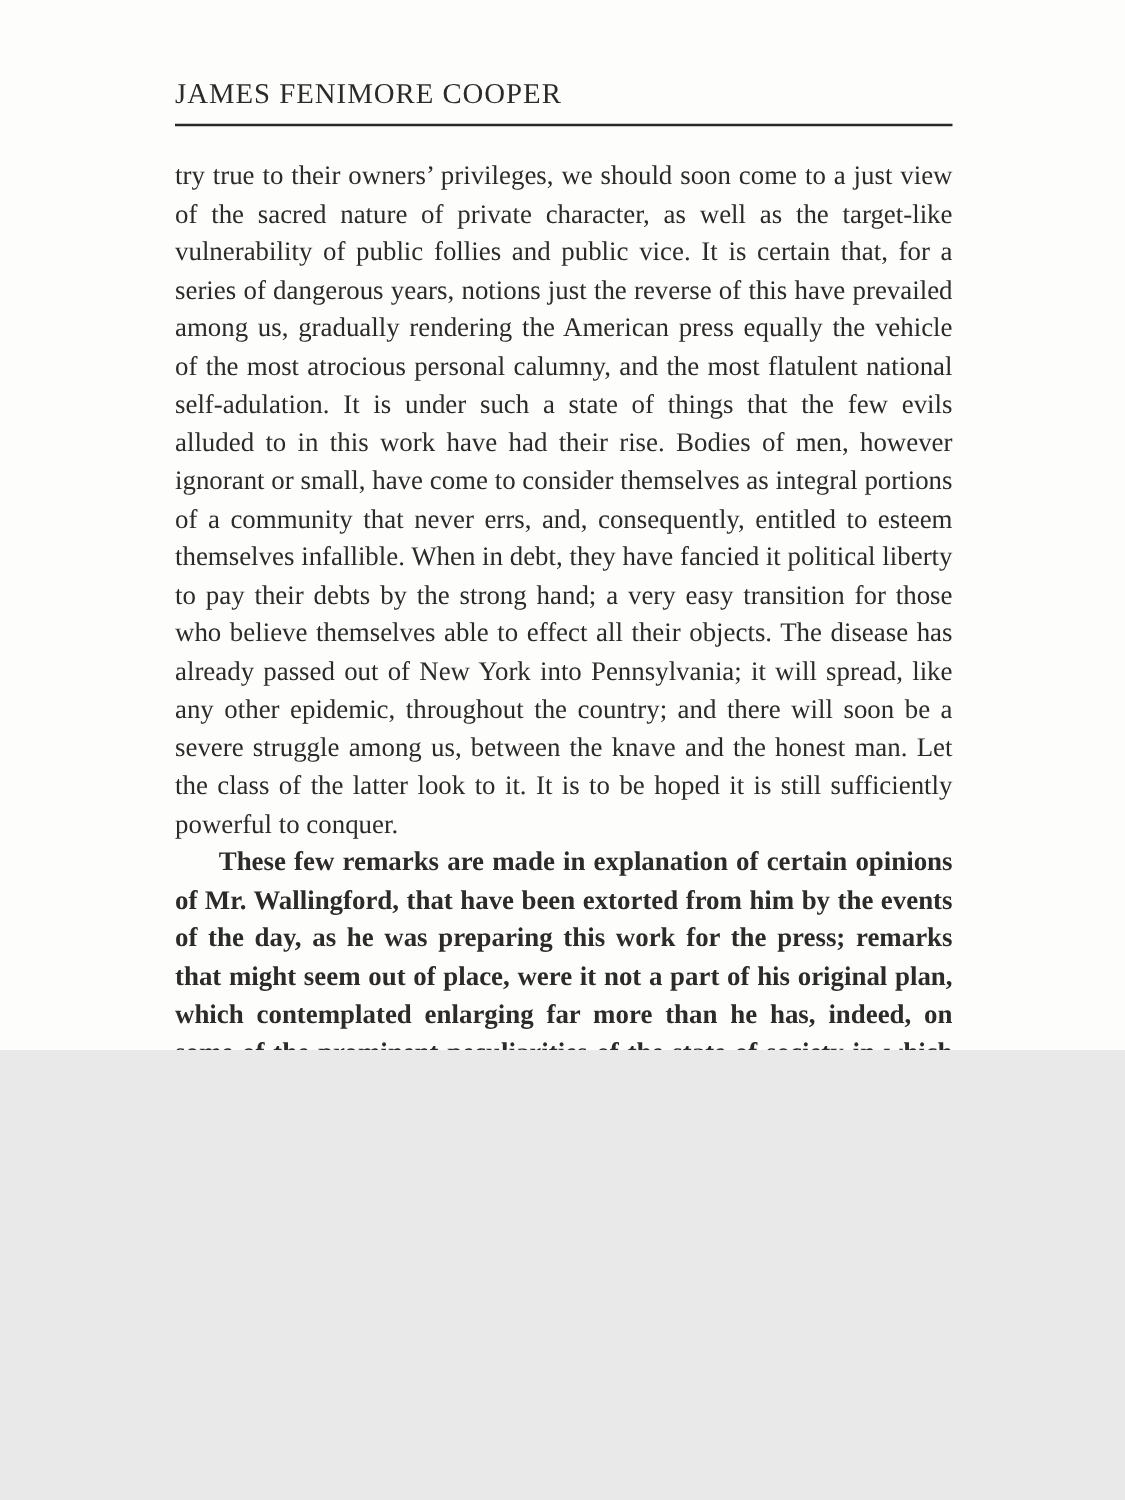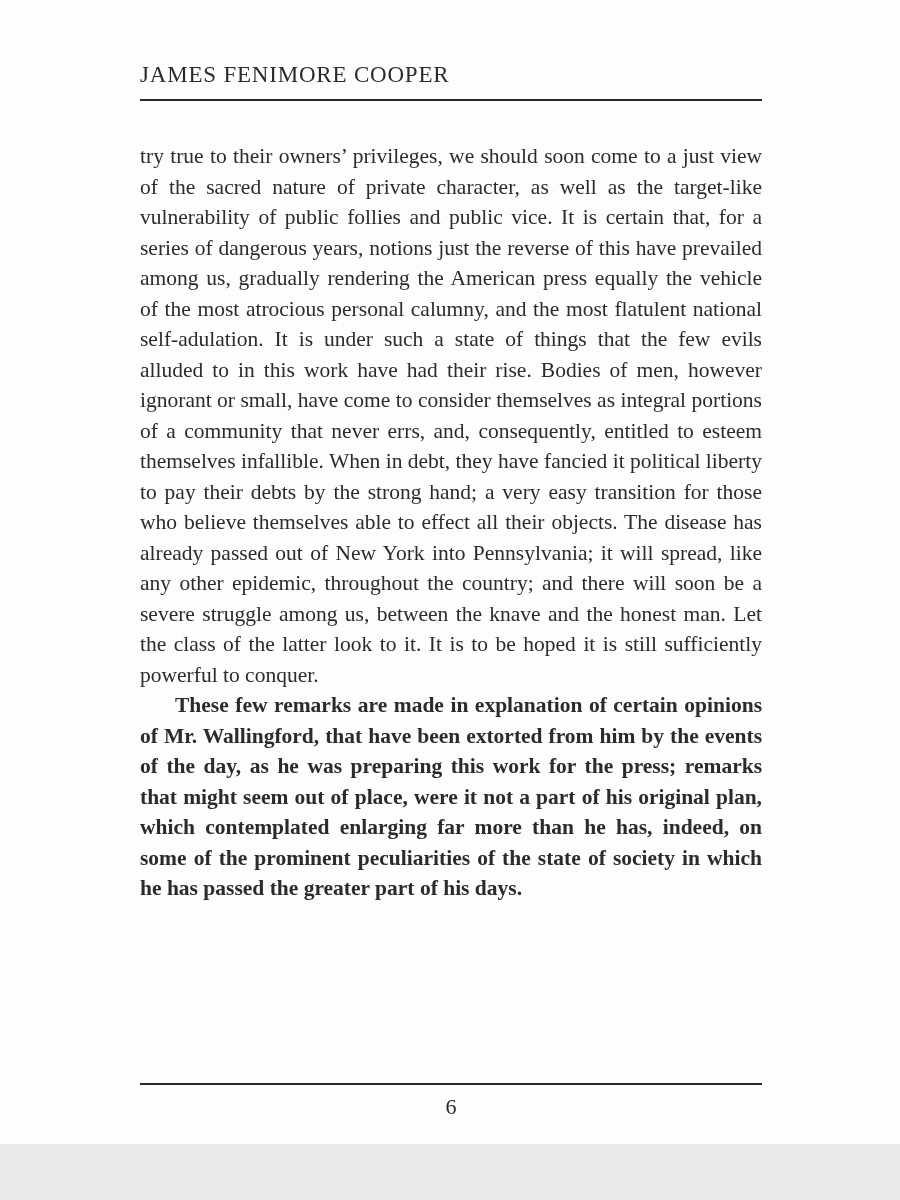--- a/index.html
+++ b/index.html
@@ -3,21 +3,21 @@
 <meta charset="utf-8">
 <style>
   html, body {
     margin: 0;
     padding: 0;
     background: #e9e9e9;
   }
   .page {
     position: relative;
     width: 900px;
-    height: 1144px;
+    height: 840px;
     margin: 0 auto;
     background: #fdfdfc;
     box-sizing: border-box;
     font-family: "Liberation Serif", "DejaVu Serif", serif;
     color: #2d2b29;
     overflow: hidden;
     padding-left: 40px;
   }
   .content {
     position: absolute;
@@ -31,21 +31,21 @@
   .header-title {
     margin: 0;
     font-size: 23px;
     font-weight: normal;
     letter-spacing: 0.8px;
     color: #2d2b29;
     padding-bottom: 11px;
     border-bottom: 2px solid #2a2826;
   }
   .page-body {
-    margin-top: 40px;
+    margin-top: 24px;
     font-size: 21.5px;
     line-height: 30.5px;
     text-align: justify;
     hyphens: auto;
     -webkit-hyphens: auto;
   }
   .para {
     margin: 0;
   }
   .para.indented {

